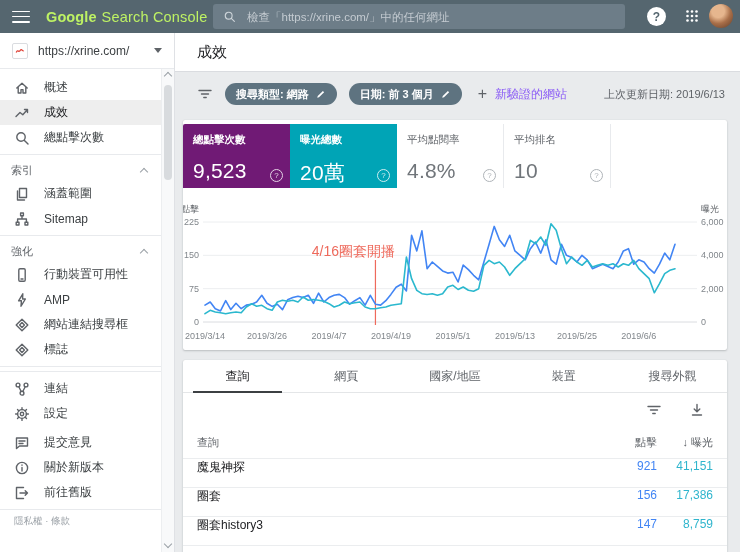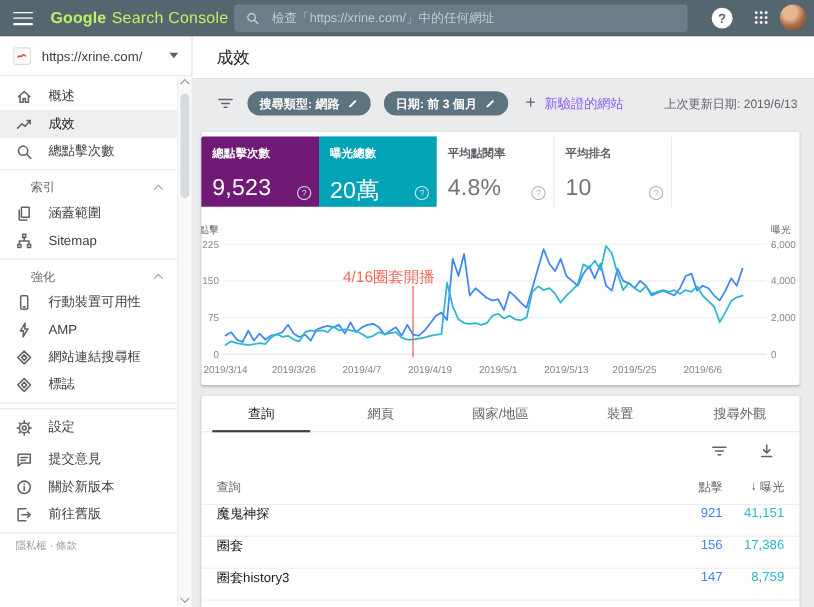--- a/index.html
+++ b/index.html
@@ -40,21 +40,21 @@
   .favicon svg{width:12px;height:12px;stroke:#e0453a;fill:none;stroke-width:1.8}
   .prop .url{font-size:12px;color:#3c4043}
   .dcaret{margin-left:auto;width:0;height:0;border-left:4px solid transparent;
           border-right:4px solid transparent;border-top:5px solid #5f6368}
   .sbnav{position:absolute;top:36px;left:0;right:13px;bottom:0;padding-top:6px;overflow:hidden}
   .sb-item{height:25px;display:flex;align-items:center;padding-left:14px;gap:14px;
            font-size:12px;color:#3c4043;cursor:pointer;white-space:nowrap}
   .sb-item.active{background:#eeeeee;color:#202124;font-weight:500}
   .sb-item .ic{flex:none}
   .sb-sec{height:22px;display:flex;align-items:center;justify-content:space-between;
-          padding:0 14px 0 28px;font-size:11px;color:#5f6368;cursor:pointer}
+          padding:0 14px 0 11px;font-size:11px;color:#5f6368;cursor:pointer}
   .sb-div{height:1px;background:#e8eaed;margin:4px 0}
   .gap4{height:4px}
   .sb-footer{margin-top:5px;padding-left:14px;font-size:9.5px;color:#9aa0a6;white-space:nowrap}
   .chev{width:6px;height:6px;border-right:1.3px solid #9aa0a6;border-bottom:1.3px solid #9aa0a6;
         display:inline-block}
   .chev.up{transform:rotate(-135deg);margin-top:4px}
   .chev.down{transform:rotate(45deg);margin-bottom:3px}
   
   .sbbar{position:absolute;top:36px;right:0;bottom:0;width:13px;background:#f8f9fa;
          border-left:1px solid #eceef0}
@@ -85,21 +85,21 @@
   .card2{top:327px;height:240px}
 
   
   .metrics{display:flex;height:64px;margin-top:4px}
   .mcell{width:107px;position:relative;padding:9px 10px;cursor:pointer}
   .mcell .mlabel{font-size:10.5px;font-weight:700}
   .mcell .mvalue{font-size:21px;margin-top:12px;letter-spacing:.2px}
   .mcell.blue{background:#701a75;color:#fff;border-radius:2px 0 0 0}
   .mcell.teal{background:#00a4b6;color:#fff}
   .mcell.plain{color:#5f6368;border-right:1px solid #e8eaed}
-  .mcell.plain .mlabel{font-weight:700}
+  .mcell.plain .mlabel{font-weight:400}
   .mcell.plain .mvalue{color:#70757a}
   .qmark{position:absolute;right:7px;bottom:6px;width:13px;height:13px;border-radius:50%;
          border:1px solid currentColor;opacity:.8;font-size:8px;display:flex;
          align-items:center;justify-content:center;cursor:pointer}
   .mcell.plain .qmark{color:#9aa0a6}
 
   
   #chartSvg{position:absolute;left:0;top:84px}
   .axlbl{font-size:9px;fill:#80868b}
   .axname{font-size:9px;fill:#5f6368}
@@ -306,20 +306,26 @@
     <div class="sb-item">
       <svg class="ic">
           <use href="#i-diamond"></use>
         </svg>
       <span>標誌</span>
     </div>
 
     <div class="sb-div"></div>
     <div class="sb-div"></div>
 
+    <div class="sb-item">
+      <svg class="ic">
+          <use href="#i-share"></use>
+        </svg>
+      <span>連結</span>
+    </div>
     <div class="sb-item">
       <svg class="ic">
           <use href="#i-gear"></use>
         </svg>
       <span>設定</span>
     </div>
 
     <div class="gap4"></div>
     <div class="sb-item">
       <svg class="ic">

